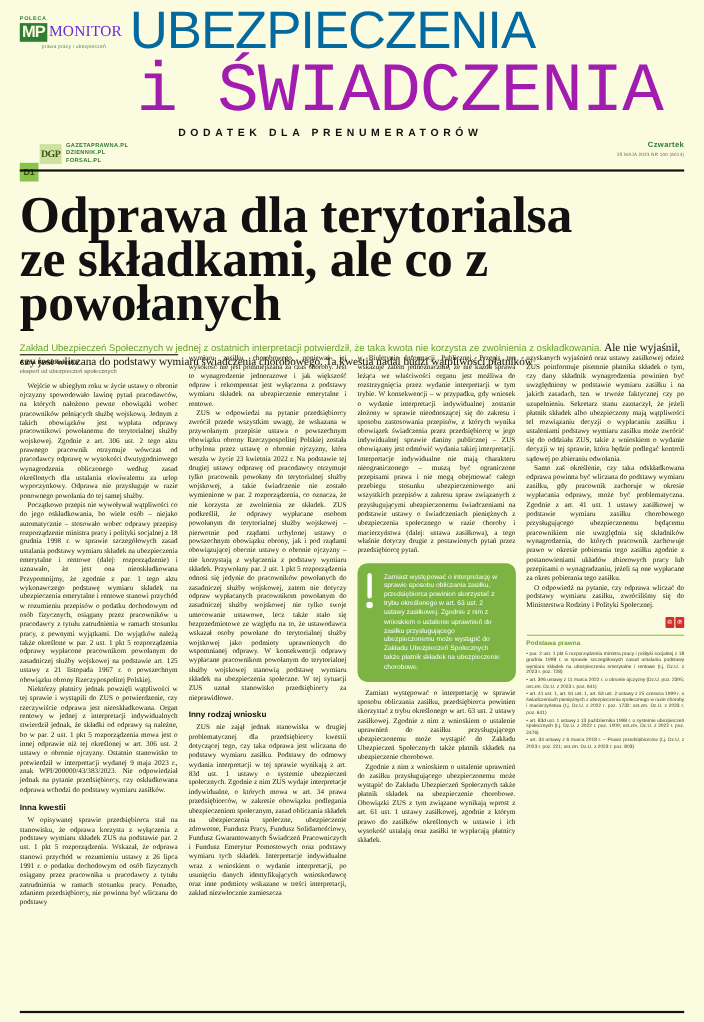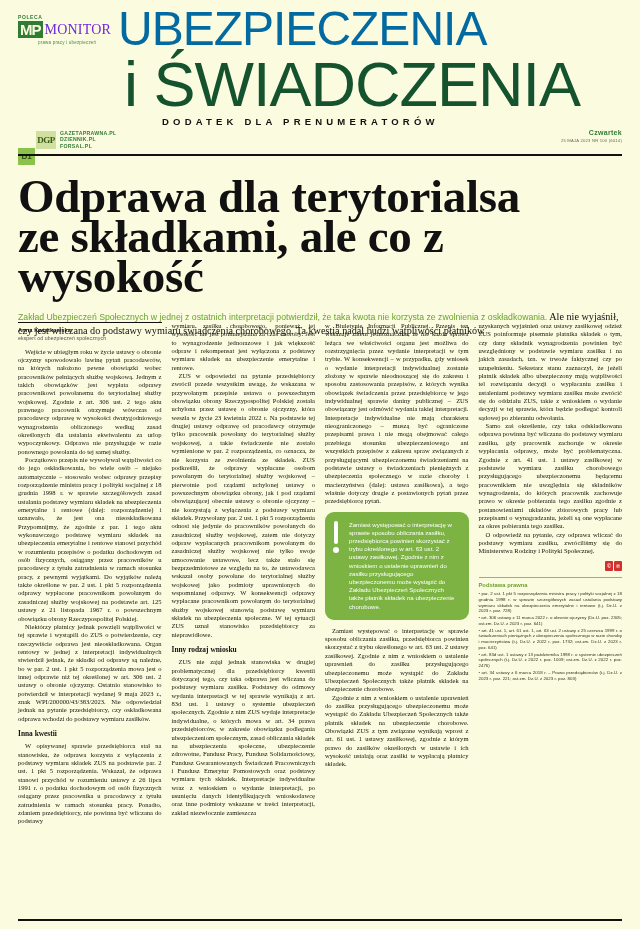--- a/index.html
+++ b/index.html
@@ -21,22 +21,22 @@
              font-weight: bold; font-size: 15px; line-height: 15px; padding: 1px 2px 1px 2px;
              letter-spacing: -1px; }
   .mp-word { font-family: "Liberation Serif", serif; font-size: 14px; line-height: 14px;
              color: #6d28d9; letter-spacing: .2px; }
   .mp-tag { font-family: "Liberation Sans", sans-serif; font-size: 4.5px; color: #4a8a4d;
             margin-top: 2px; margin-left: 20px; letter-spacing: .2px; }
 
   .title-block { position: absolute; left: 118px; top: 2px; right: 4px; text-align: left; }
   .title-1 { font-family: Liberation Sans, sans-serif; font-size: 48px; line-height: 54px;
              color: #0369a1; letter-spacing: -1px; font-weight: normal; }
-  .title-2 { font-family: Liberation Sans, sans-serif; font-size: 63px; line-height: 56px;
-             color: #14532d; letter-spacing: -1px; font-weight: normal; margin-left: 6px; }
+  .title-2 { font-family: Liberation Mono, monospace; font-size: 63px; line-height: 56px;
+             color: #a21caf; letter-spacing: -1px; font-weight: normal; margin-left: 6px; }
   .subtitle { font-family: "Liberation Sans", sans-serif; font-size: 9.5px; font-weight: bold;
               letter-spacing: 4.2px; color: #111; margin-top: 4px; margin-left: 44px; }
 
   
   .infobar { position: relative; height: 34px; margin: 0 18px; }
   .page-badge { position: absolute; left: 0; top: 4px; width: 17px; height: 17px;
                 background: #8bc34a; color: #2c4b13; font-family: "Liberation Sans", sans-serif;
                 font-size: 8px; font-weight: bold; display: flex; align-items: center;
                 justify-content: center; margin-top: 16px; }
   .dgp-logo { position: absolute; left: 18px; top: 3px; width: 20px; height: 18px;
@@ -72,21 +72,21 @@
   .byline-rule { height: 1px; background: #111; margin-bottom: 4px; }
   .author { font-family: "Liberation Sans", sans-serif; font-size: 5.6px; font-weight: bold;
             color: #111; letter-spacing: .15px; }
   .author-role { font-family: "Liberation Sans", sans-serif; font-size: 5.2px; color: #555;
                  margin-top: 1.5px; margin-bottom: 7px; letter-spacing: .1px; }
 
   .body { font-family: "Liberation Serif", serif; font-size: 6.55px; line-height: 8.35px;
           color: #14140c; text-align: justify; hyphens: auto; }
   .body p { text-indent: 7px; margin: 0; }
   .body p.noind { text-indent: 0; }
-  .subhead { font-family: Liberation Serif, serif; font-size: 7.4px; font-weight: bold;
+  .subhead { font-family: Liberation Sans, sans-serif; font-size: 7.4px; font-weight: bold;
              color: #111; margin: 7px 0 4px 0; }
 
   
   .callout { background: #7cb342; color: #ffffff; border-radius: 9px; padding: 9px 9px 9px 24px;
              margin: 6px 0 7px 0; position: relative;
              font-family: "Liberation Sans", sans-serif; font-size: 6.1px; line-height: 8.2px;
              text-align: left; }
   .callout .bang { position: absolute; left: 7px; top: 9px; width: 8px; text-align: center; }
   .callout .bang .bar { width: 4px; height: 23px; background: #fff; border-radius: 2px; margin: 0 auto; }
   .callout .bang .dot { width: 6px; height: 6px; background: #fff; border-radius: 50%;
@@ -140,21 +140,21 @@
     </div>
     <div class="date-block">
       <div class="weekday">Czwartek</div>
       <div class="datestamp">25 MAJA 2023 NR 100 (6014)</div>
     </div>
     <div class="rule-thick"></div>
   </div>
 
   <div class="headline">
     <div>Odprawa dla terytorialsa</div>
-    <div>ze składkami, ale co z wysokość</div>
+    <div>ze składkami, ale co z powołanych</div>
   </div>
 
   <div class="lead">
     <span class="hl">Zakład Ubezpieczeń Społecznych w jednej z ostatnich interpretacji potwierdził, że taka kwota nie korzysta ze zwolnienia z oskładkowania.</span><span class="rest"> Ale nie wyjaśnił, czy jest wliczana do podstawy wymiaru świadczenia chorobowego. Ta kwestia nadal budzi wątpliwości płatników</span>
   </div>
 
   <div class="cols" id="cols">
       <div class="col">
         <div class="byline-rule"></div>
         <div class="author">Anna Kwiatkowska</div>

